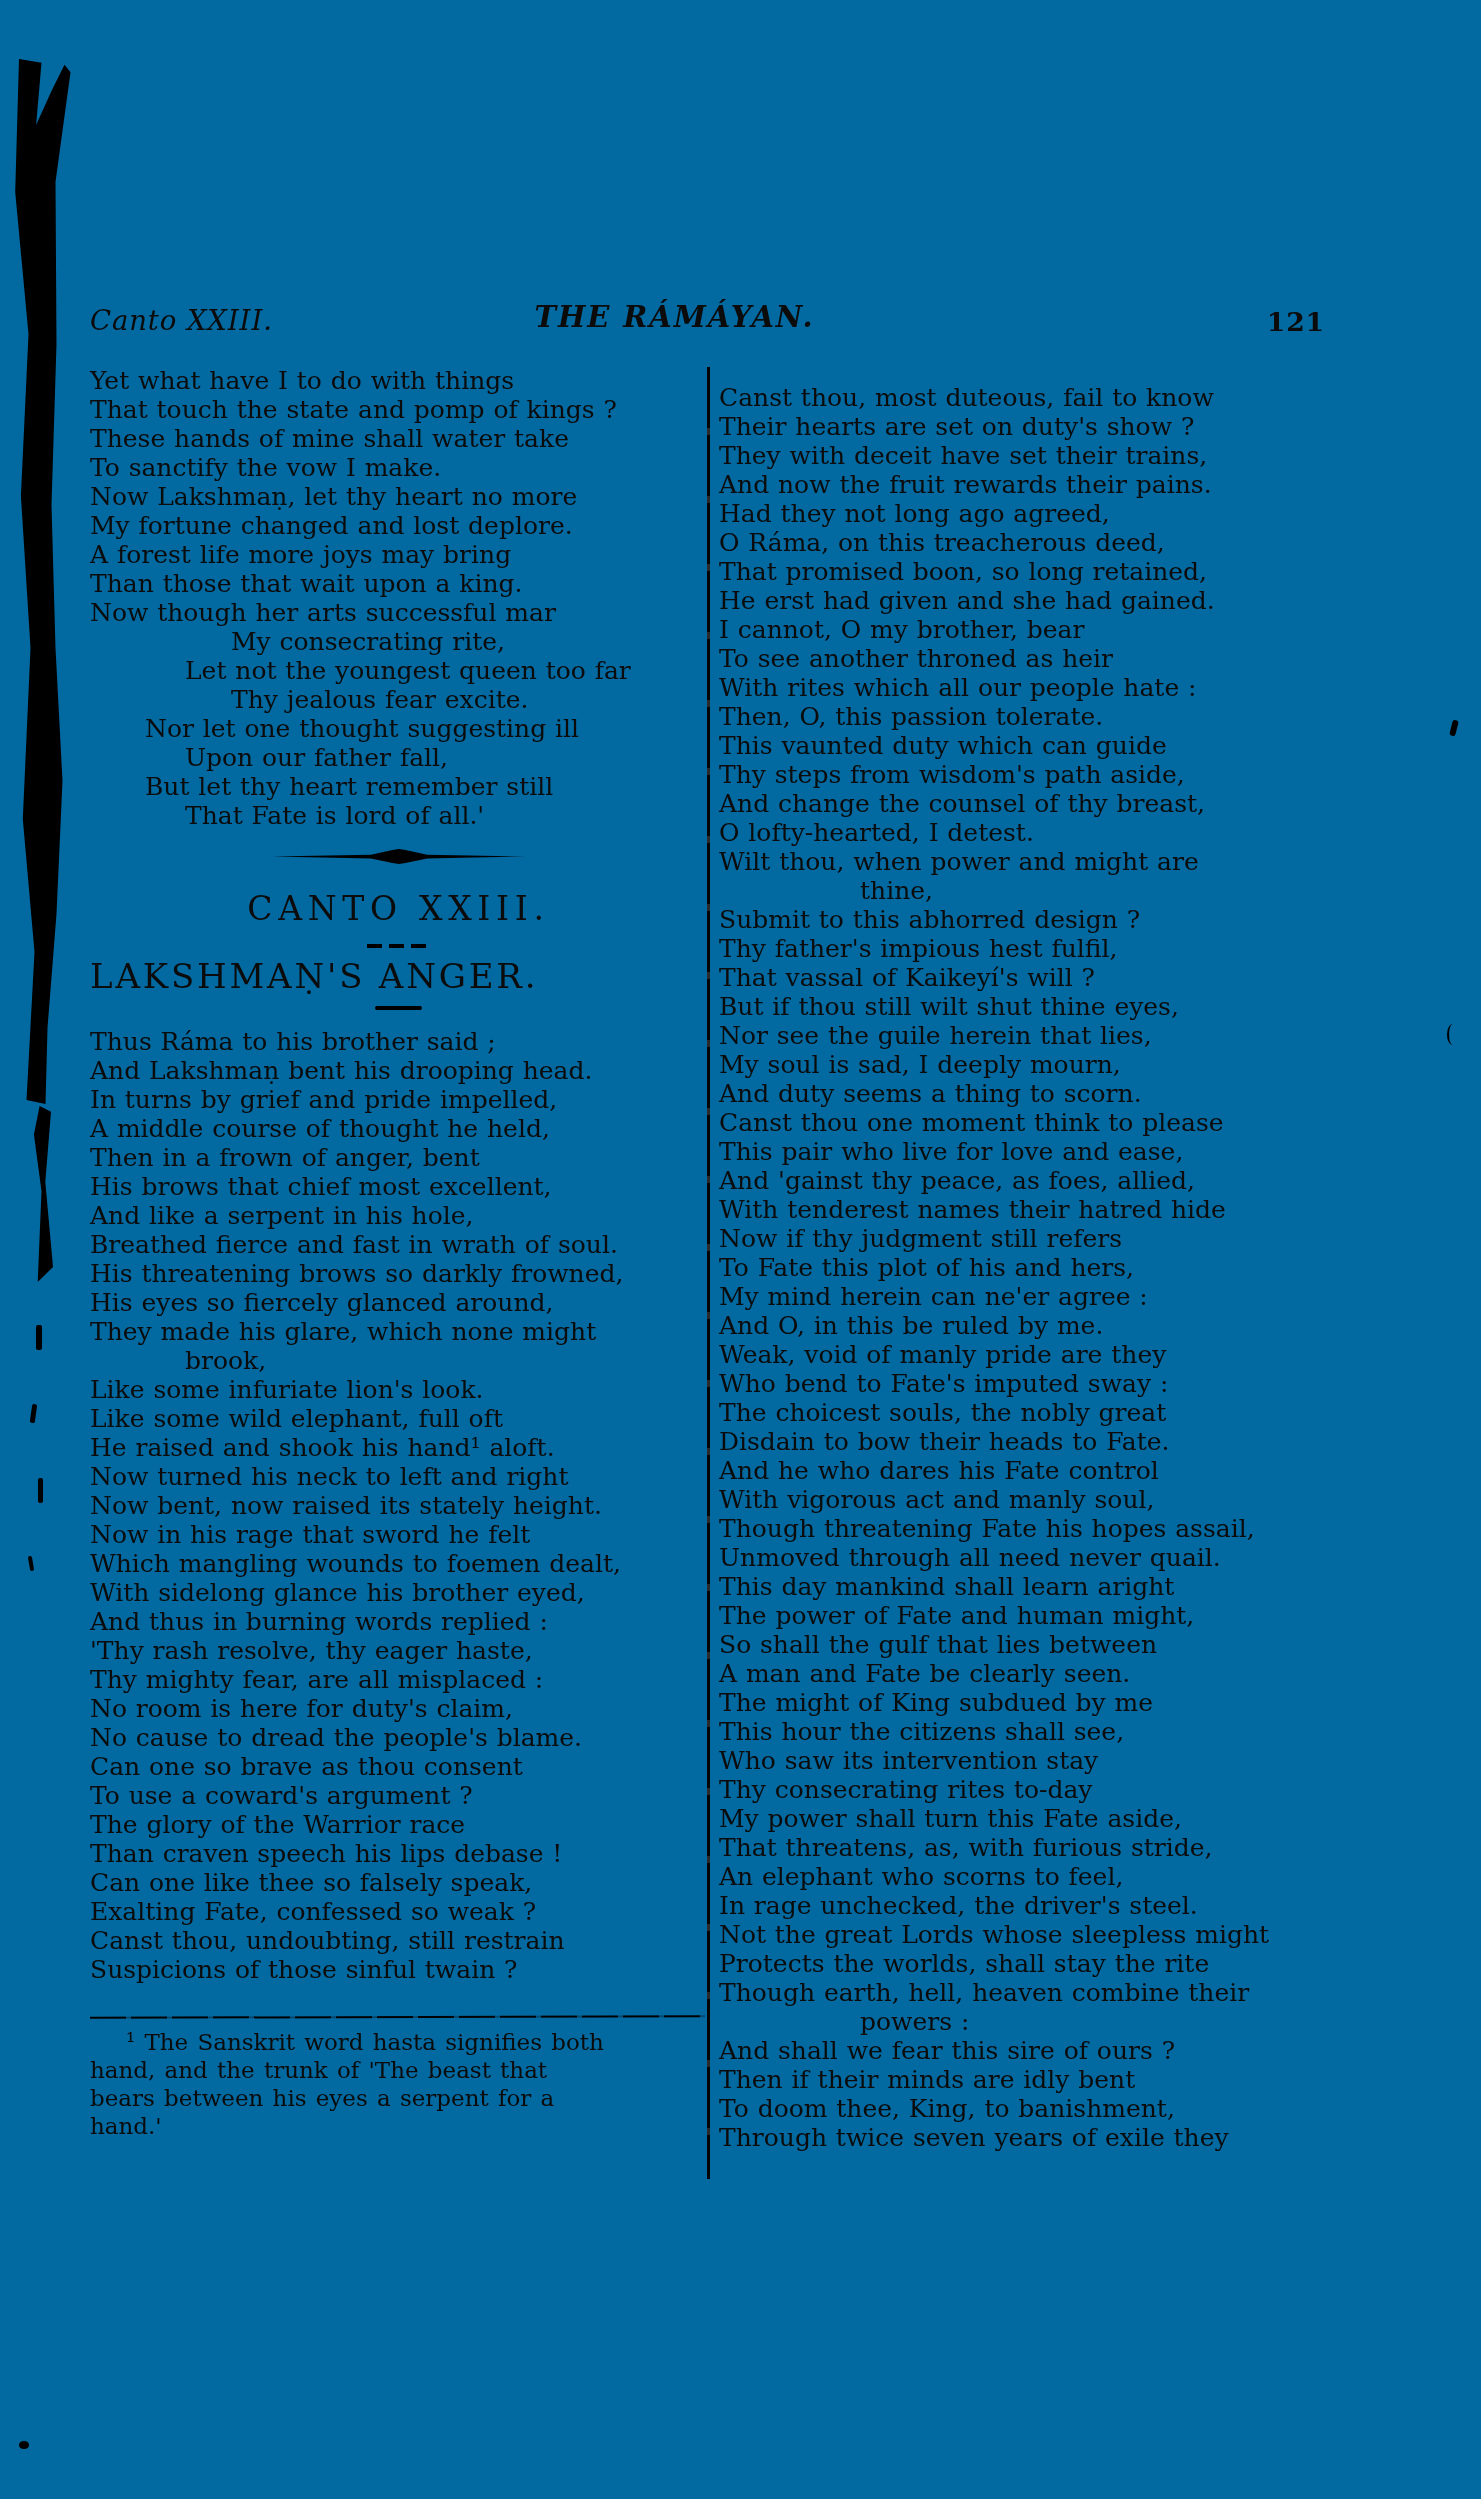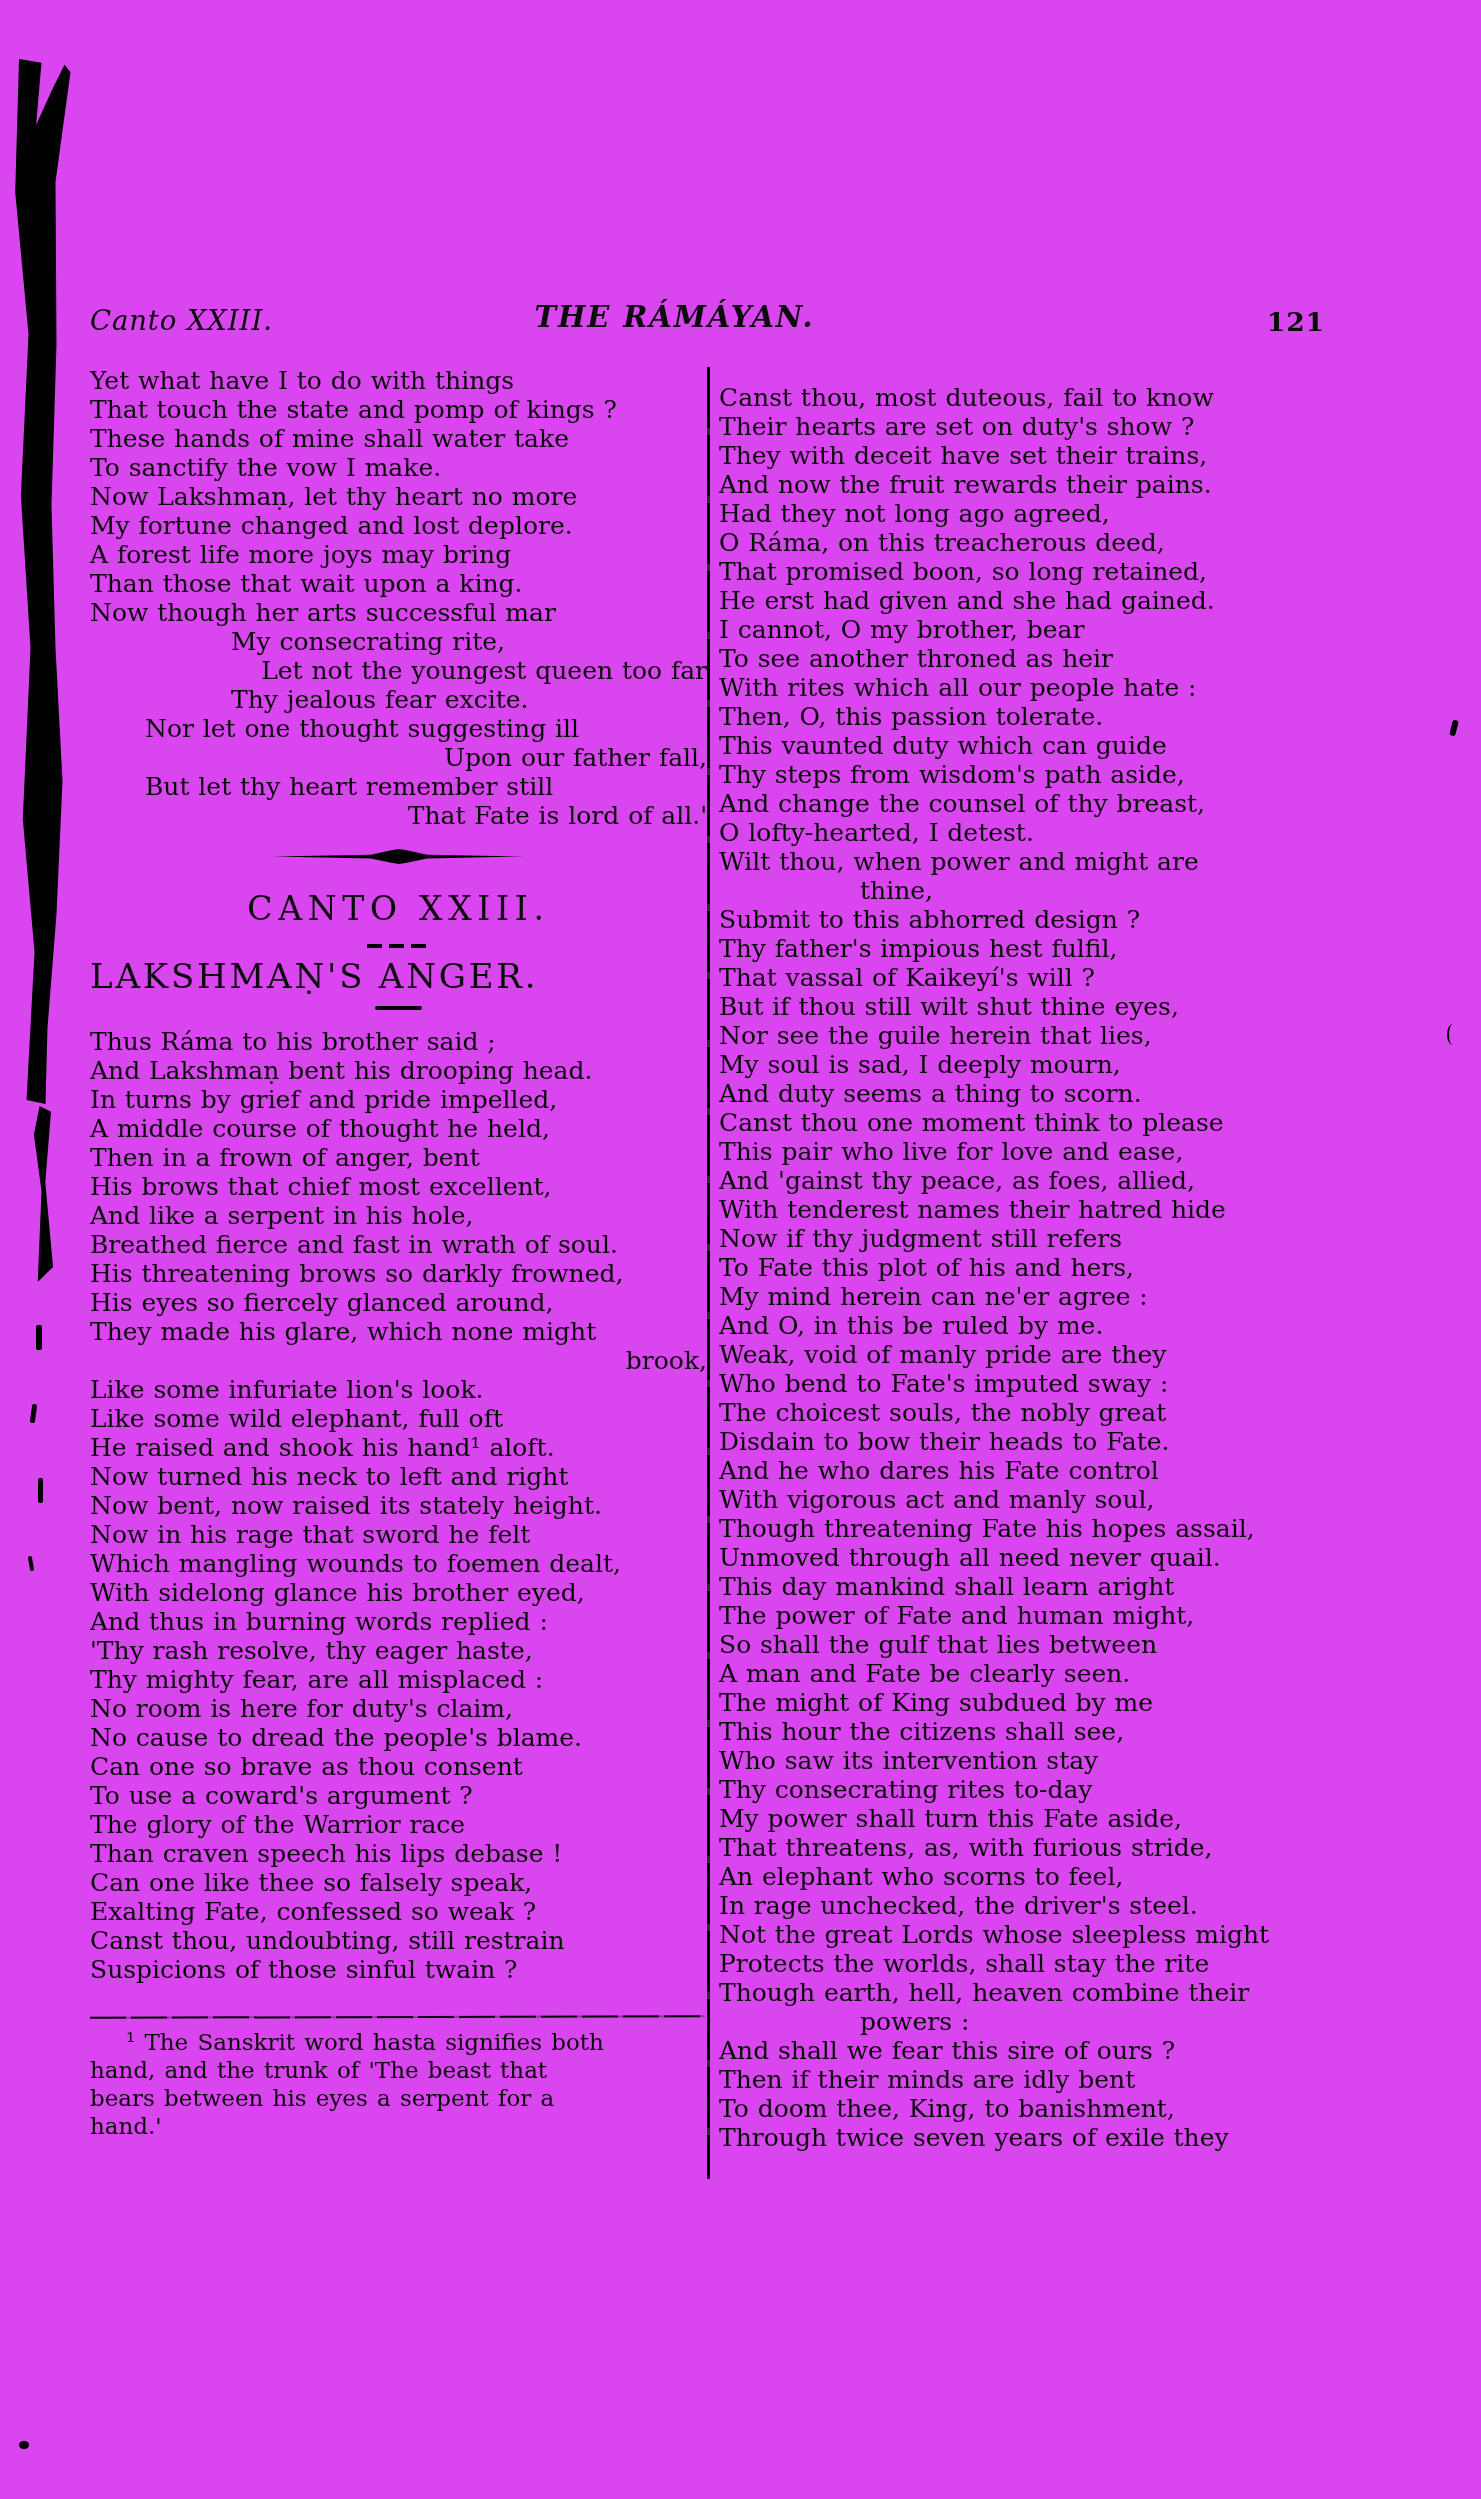--- a/index.html
+++ b/index.html
@@ -1,37 +1,37 @@
 <!DOCTYPE html>
 <html style="font-size:15px"><head>
 <meta charset="utf-8">
 <style>
   html,body{margin:0;padding:0;background:#ffffff;}
   .page{
     position:relative;
     width:1482px;height:2500px;
-    background:#d946ef;
+    background:#0369a1;
     font-family:"DejaVu Serif","Liberation Serif",serif;
     color:#0b0b0b;
     overflow:hidden;
   }
   
   .pagehead{position:absolute;left:90px;top:300px;width:1235px;height:42px;}
   .running-canto{position:absolute;left:0;top:3.8px;font-style:italic;font-size:27.5px;letter-spacing:0.9px;}
   .running-title{position:absolute;left:0;right:66px;top:0;text-align:center;font-style:italic;font-weight:bold;font-size:29px;letter-spacing:1.9px;}
   .page-num{position:absolute;right:0;top:5.7px;font-size:26.6px;font-weight:bold;letter-spacing:0.9px;}
   
   .col-left{position:absolute;left:90px;top:366px;width:617px;}
   .col-right{position:absolute;left:719px;top:368px;width:622px;font-size:25px;line-height:29px;word-spacing:0.9px;margin-top:15px;}
   .col-divider{position:absolute;left:707px;top:367px;width:2.8px;height:1812px;
     background:repeating-linear-gradient(180deg,#050505 0 61px,#2a2a2a 61px 68px);}
   .stanza{font-size:25px;line-height:29px;word-spacing:0.9px;}
   .ln{white-space:nowrap;}
   .in1{padding-left:55px;}
-  .in2{padding-left:95px;text-align:right;}
+  .in2{padding-left:95px;}
   .in3{padding-left:141px;}
   
   .taper-divider{margin:19px auto 25px auto;width:256px;height:15px;display:block;}
   .canto-heading{margin:0;text-align:center;font-size:33px;font-weight:normal;letter-spacing:5.7px;line-height:40px;}
   .rule-dashed{margin:15px auto 11.4px auto;width:63px;height:3.8px;
     background:repeating-linear-gradient(90deg,#000 0 15px,transparent 15px 22px);}
   .canto-subheading{margin:5.7px 0 0 0;text-align:left;font-size:34px;font-weight:normal;letter-spacing:2.8px;line-height:34px;}
   .rule-short{margin:13.3px auto 17px auto;width:47px;height:3.8px;background:#000;border-radius:1.9px;}
   .footnote-rule{margin-top:32px;width:615px;height:1.9px;transform:rotate(-0.15deg);
     background:repeating-linear-gradient(90deg,#000 0 36px,rgba(0,0,0,.3) 36px 41px);}

